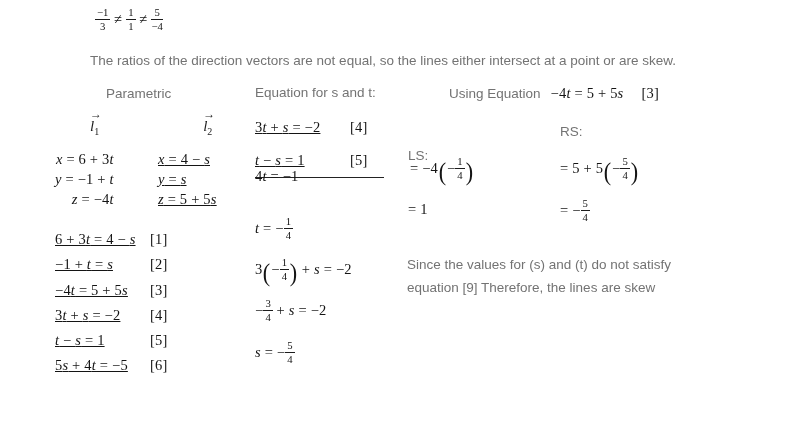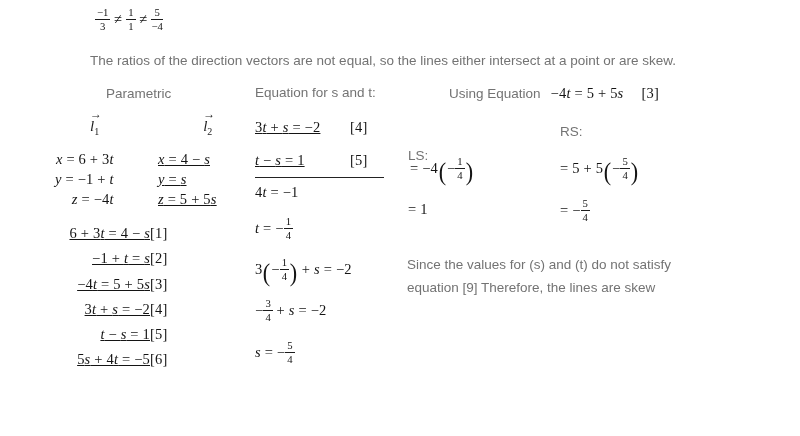--- a/index.html
+++ b/index.html
@@ -57,21 +57,21 @@
     <div><i>z</i> = −4<i>t</i></div>
   </div>
   
   <div class="abs math lines" style="left:158px;top:149px;line-height:20px;text-decoration:underline;">
     <div><i>x</i> = 4 − <i>s</i></div>
     <div><i>y</i> = <i>s</i></div>
     <div><i>z</i> = 5 + 5<i>s</i></div>
   </div>
 
   
-  <div class="abs math" style="left:55px;top:221px;line-height:25.3px;text-align:right;">
+  <div class="abs math" style="left:55px;top:227px;line-height:25.3px;">
     <div class="eqrow">
       <span class="expr">6 + 3<i>t</i> = 4 − <i>s</i></span>
       <span class="label">[1]</span>
     </div>
     <div class="eqrow">
       <span class="expr">−1 + <i>t</i> = <i>s</i></span>
       <span class="label">[2]</span>
     </div>
     <div class="eqrow">
       <span class="expr">−4<i>t</i> = 5 + 5<i>s</i></span>
@@ -94,21 +94,21 @@
   
   <div class="abs math eqrow" style="left:255px;top:119px;">
     <span class="expr">3<i>t</i> + <i>s</i> = −2</span>
     <span class="label">[4]</span>
   </div>
   <div class="abs math eqrow" style="left:255px;top:152px;">
     <span class="expr"><i>t</i> − <i>s</i> = 1</span>
     <span class="label">[5]</span>
   </div>
   <div class="abs sumline" style="left:255px;top:177px;width:129px;"></div>
-  <div class="abs math" style="left:255px;top:184px;">4<i>t</i> = −1</div>
+  <div class="abs math" style="left:255px;top:168px;">4<i>t</i> = −1</div>
   <div class="abs math" style="left:255px;top:216px;"><i>t</i> = −<span class="frac"><span class="num">1</span><span class="den">4</span></span></div>
   <div class="abs math" style="left:255px;top:257px;">3<span class="bp">(</span>−<span class="frac"><span class="num">1</span><span class="den">4</span></span><span class="bp">)</span> + <i>s</i> = −2</div>
   <div class="abs math" style="left:255px;top:298px;">−<span class="frac"><span class="num">3</span><span class="den">4</span></span> + <i>s</i> = −2</div>
   <div class="abs math" style="left:255px;top:340px;"><i>s</i> = −<span class="frac"><span class="num">5</span><span class="den">4</span></span></div>
 
   
   <div class="abs sans" style="left:408px;top:124px;margin-top:24px;">LS:</div>
   <div class="abs sans" style="left:560px;top:124px;">RS:</div>
   <div class="abs math" style="left:410px;top:156px;">= −4<span class="bp">(</span>−<span class="frac"><span class="num">1</span><span class="den">4</span></span><span class="bp">)</span></div>
   <div class="abs math" style="left:408px;top:201px;">= 1</div>

